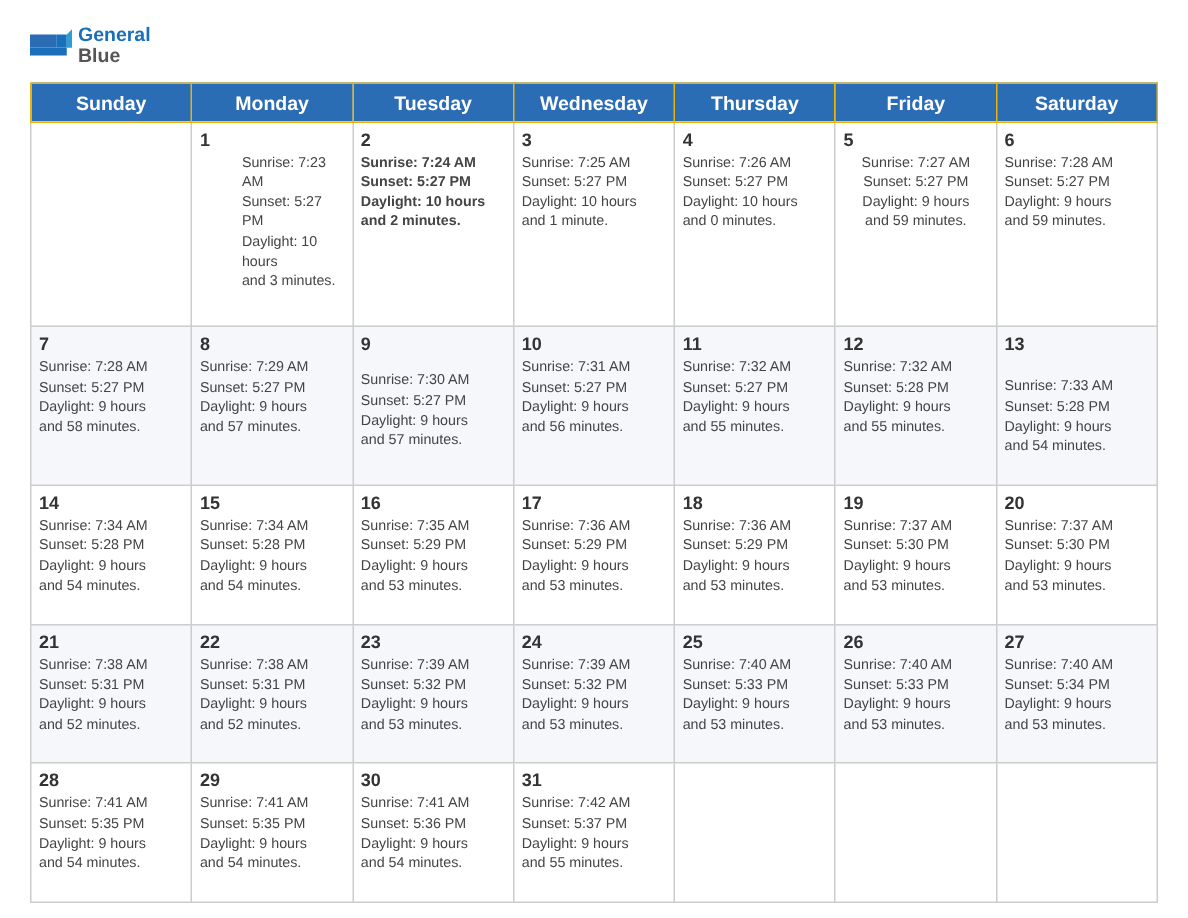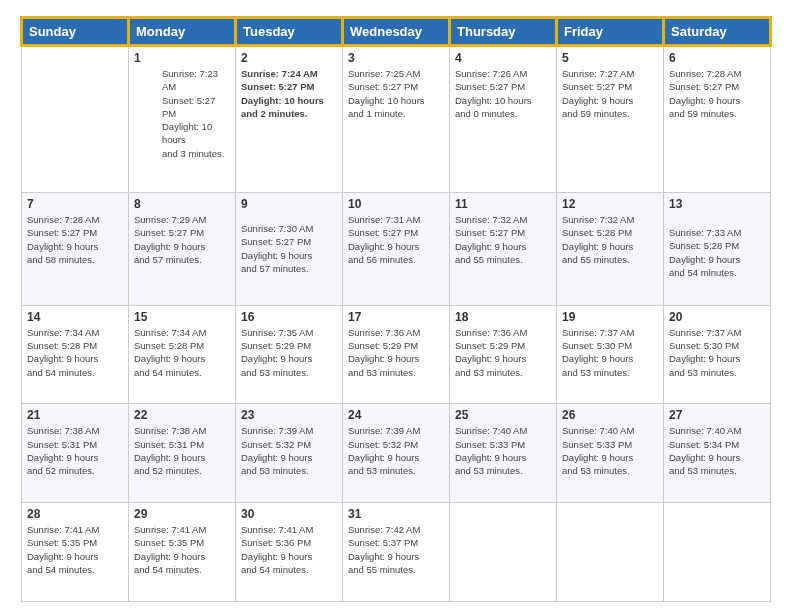--- a/index.html
+++ b/index.html
@@ -60,22 +60,22 @@
       border-collapse: collapse;
       width: 100%;
       table-layout: fixed;
     }
     .calendar th {
       background: #2a6db5;
       color: #fff;
       font-size: 13px;
       font-weight: bold;
       padding: 5px 6px;
-      text-align: left;
-      border: 3px solid #eab308;
+      text-align: center;
+      border: 1px solid #eab308;
     }
     .calendar td {
       vertical-align: top;
       border: 1px solid #ccc;
       padding: 4px 5px;
       font-size: 10px;
       color: #333;
       height: 80px;
     }
     .day-num {
@@ -94,20 +94,39 @@
       background: #f9f9f9;
     }
     tr:nth-child(odd) td { background: #fff; }
     tr:nth-child(even) td { background: #f5f7fb; }
     thead tr th { background: #2a6db5; }
   </style>
 </head>
 <body>
 
 <div class="page">
+  <div class="header">
+    <div class="logo">
+      <svg class="logo-icon" viewBox="0 0 32 32">
+        <rect x="0" y="0" width="32" height="32" fill="white"></rect>
+        <polygon points="20,8 28,8 28,18 20,18" fill="#1a6fba"></polygon>
+        <polygon points="28,8 32,4 32,18 28,18" fill="#2a9fd4"></polygon>
+        <rect x="0" y="8" width="20" height="10" fill="#2a6db5"></rect>
+        <rect x="0" y="18" width="28" height="6" fill="#1a6fba"></rect>
+      </svg>
+      <div class="logo-text">
+        <div><span>General</span></div>
+        <div>Blue</div>
+      </div>
+    </div>
+    <div class="title-block">
+      <h1></h1>
+      <h2></h2>
+    </div>
+  </div>
 
   <table class="calendar">
     <thead>
       <tr>
       <th>Sunday</th>
           <th>Monday</th>
           <th>Tuesday</th>
           <th>Wednesday</th>
           <th>Thursday</th>
           <th>Friday</th>
@@ -140,21 +159,21 @@
           </td>
           <td>
             <span class="day-num">4</span>
             <div class="day-info" style="white-space: pre-line;">Sunrise: 7:26 AM
 Sunset: 5:27 PM
 Daylight: 10 hours
 and 0 minutes.</div>
           </td>
           <td>
             <span class="day-num">5</span>
-            <div class="day-info" style="white-space: pre-line;">Sunrise: 7:27 AM
+            <div class="day-info" style="white-space: pre-line; text-align: center;">Sunrise: 7:27 AM
 Sunset: 5:27 PM
 Daylight: 9 hours
 and 59 minutes.</div>
           </td>
           <td>
             <span class="day-num">6</span>
             <div class="day-info" style="white-space: pre-line;">Sunrise: 7:28 AM
 Sunset: 5:27 PM
 Daylight: 9 hours
 and 59 minutes.</div>

